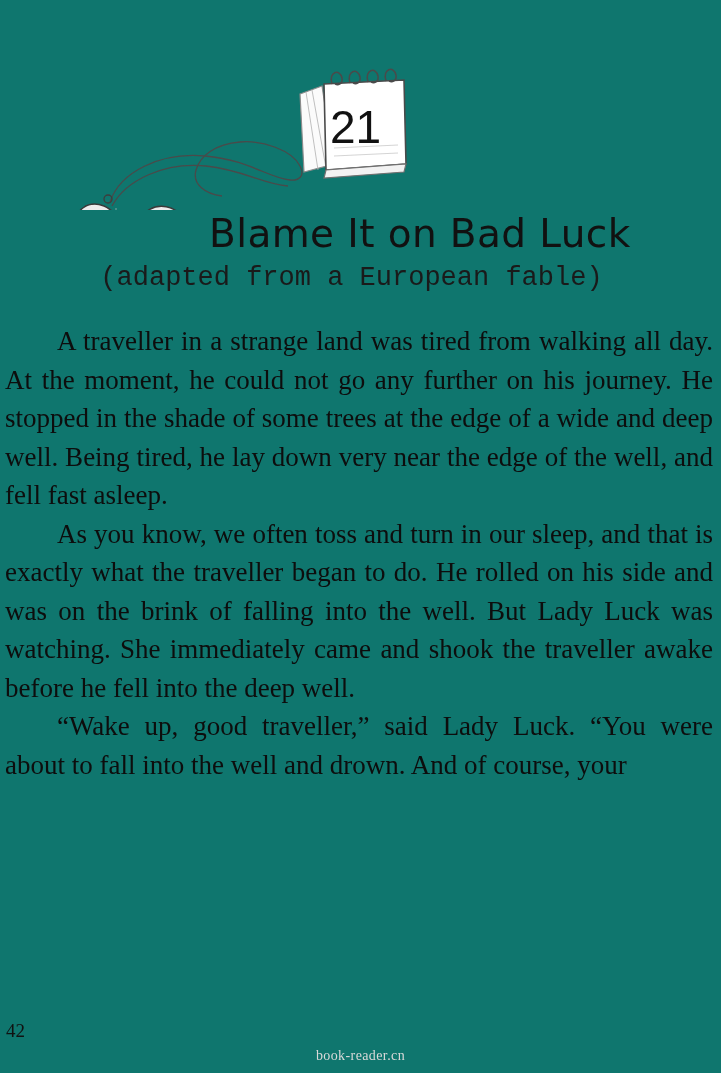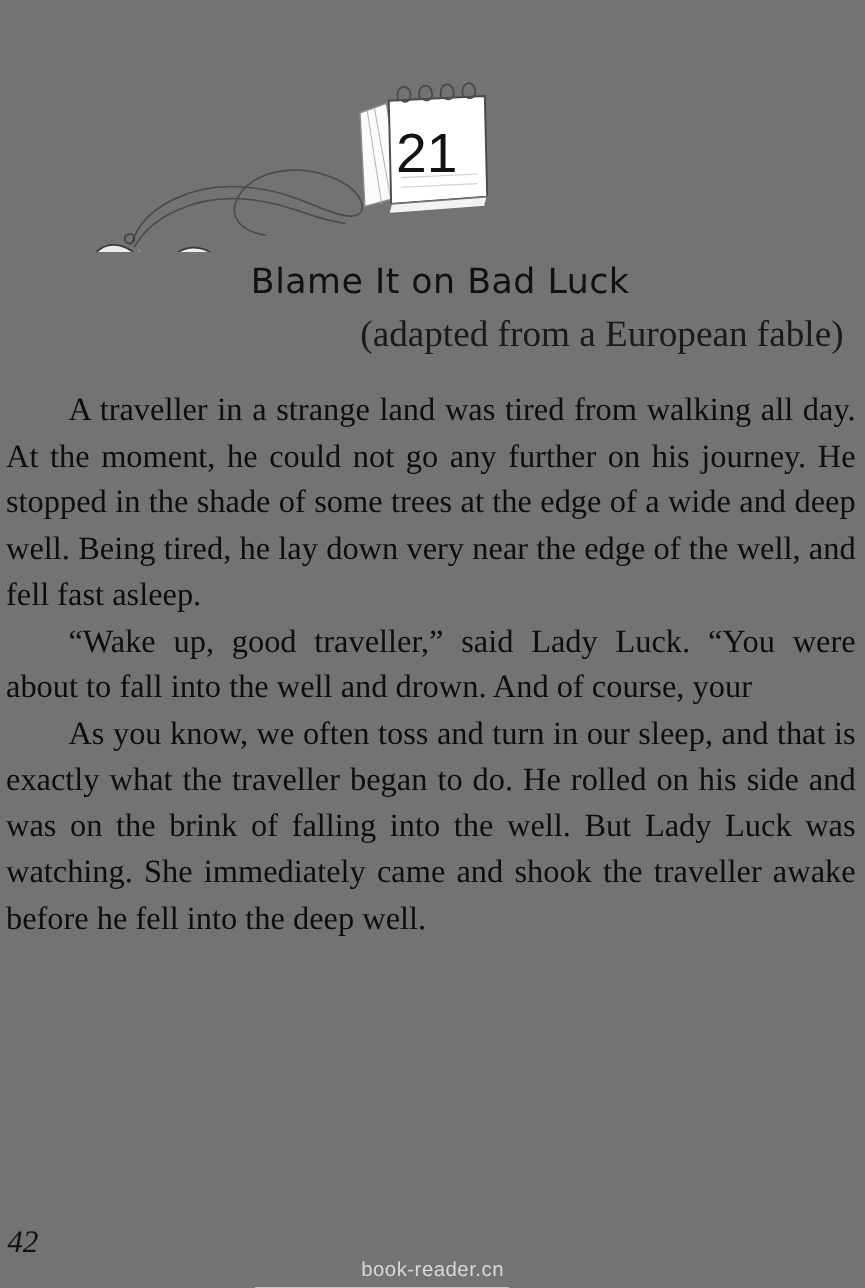--- a/index.html
+++ b/index.html
@@ -6,21 +6,21 @@
   html, body {
     margin: 0;
     padding: 0;
     background: #ffffff;
   }
   .page {
     position: relative;
     width: 721px;
     height: 1073px;
     margin: 0 auto;
-    background: #737373;
+    background: #0f766e;
     overflow: hidden;
     font-family: "Liberation Serif", "DejaVu Serif", serif;
     color: #000000;
   }
 
   
   .illustration {
     position: absolute;
     left: 0;
     top: 60px;
@@ -49,32 +49,32 @@
     left: 0;
     top: 212px;
     width: 712px;
     text-align: left;
   }
   .chapter-title {
     margin: 0;
     padding: 0 0 0 209px;
     font-family: "DejaVu Sans", "Liberation Sans", sans-serif;
     font-weight: normal;
-    font-size: 29px;
+    font-size: 39px;
     line-height: 44px;
     letter-spacing: 0.4px;
     color: #111111;
     white-space: nowrap;
   }
   .chapter-subtitle {
     margin: 6px 0 0 0;
     padding: 0 9px 0 0;
-    text-align: right;
-    font-family: Liberation Serif, serif;
-    font-size: 31px;
+    text-align: center;
+    font-family: Liberation Mono, monospace;
+    font-size: 27px;
     line-height: 32px;
     color: #1a1a1a;
   }
 
   
   .body-text {
     position: absolute;
     left: 5px;
     top: 322px;
     width: 708px;
@@ -95,32 +95,31 @@
     font-size: 37px;
     line-height: 0;
   }
 
   
   .page-number {
     position: absolute;
     left: 6px;
     top: 1020px;
     font-family: "Liberation Serif", "DejaVu Serif", serif;
-    font-size: 26px;
+    font-size: 19px;
     color: #111111;
-    font-style: italic;
   }
   .watermark {
     position: absolute;
     left: 0;
     top: 1048px;
     width: 721px;
     text-align: center;
-    font-family: Liberation Sans, sans-serif;
-    font-size: 17px;
+    font-family: Liberation Serif, serif;
+    font-size: 14px;
     letter-spacing: 0.4px;
     color: #d9d9d9;
   }
 </style>
 </head>
 <body>
 
 <div class="page">
 
   <div class="illustration">
@@ -197,21 +196,21 @@
 
   <div class="title-block">
     <h1 class="chapter-title">Blame It on Bad Luck</h1>
     <div class="chapter-subtitle">(adapted from a European fable)</div>
   </div>
 
   <div class="body-text">
 
 
     <p>A traveller in a strange land was tired from walking all day. At the moment, he could not go any further on his journey. He stopped in the shade of some trees at the edge of a wide and deep well. Being tired, he lay down very near the edge of the well, and fell fast asleep.</p>
+    <p>As you know, we often toss and turn in our sleep, and that is exactly what the traveller began to do. He rolled on his side and was on the brink of falling into the well. But Lady Luck was watching. She immediately came and shook the traveller awake before he fell into the deep well.</p>
     <p>“Wake up, good traveller,” said Lady Luck. “You were about to fall into the well and drown. And of course, your</p>
-    <p>As you know, we often toss and turn in our sleep, and that is exactly what the traveller began to do. He rolled on his side and was on the brink of falling into the well. But Lady Luck was watching. She immediately came and shook the traveller awake before he fell into the deep well.</p>
   </div>
 
   <div class="page-number">42</div>
 
   <div class="watermark">book-reader.cn</div>
 
 </div>
 
 </body></html>

